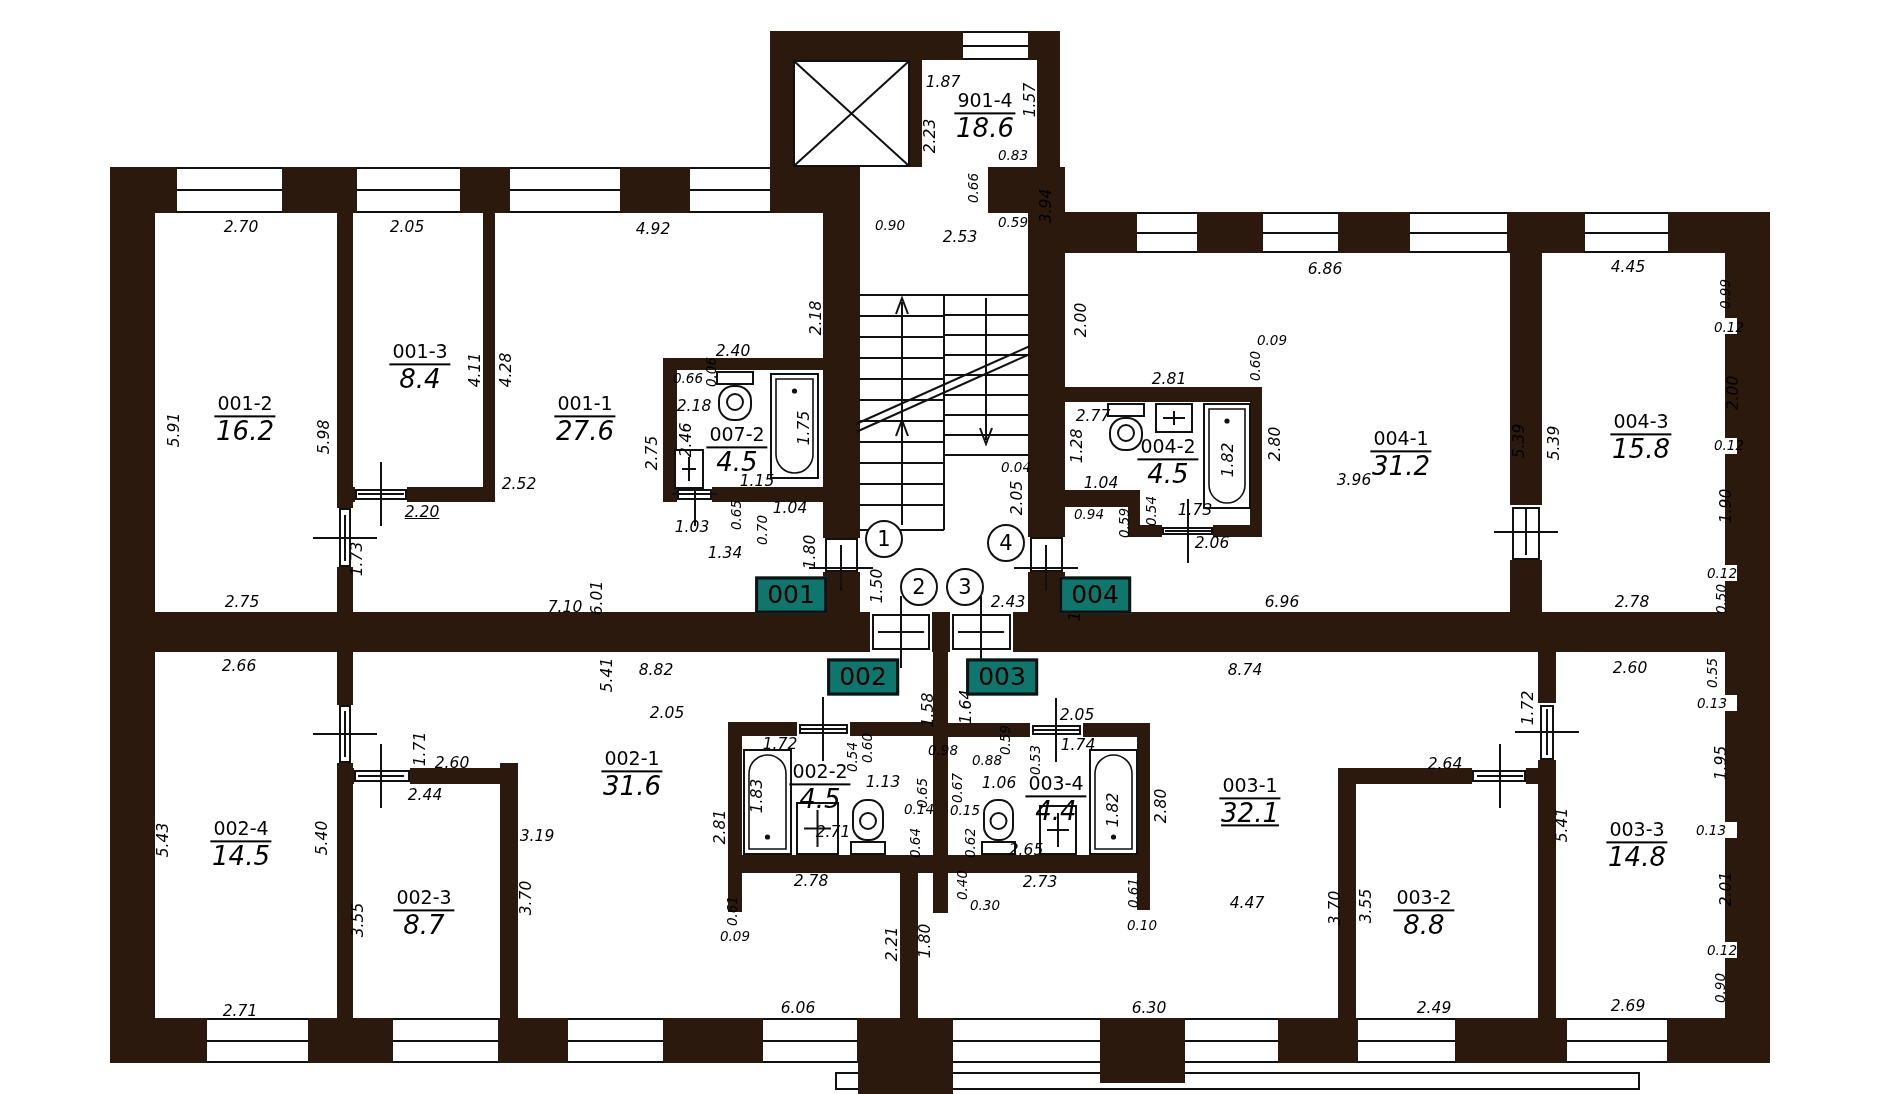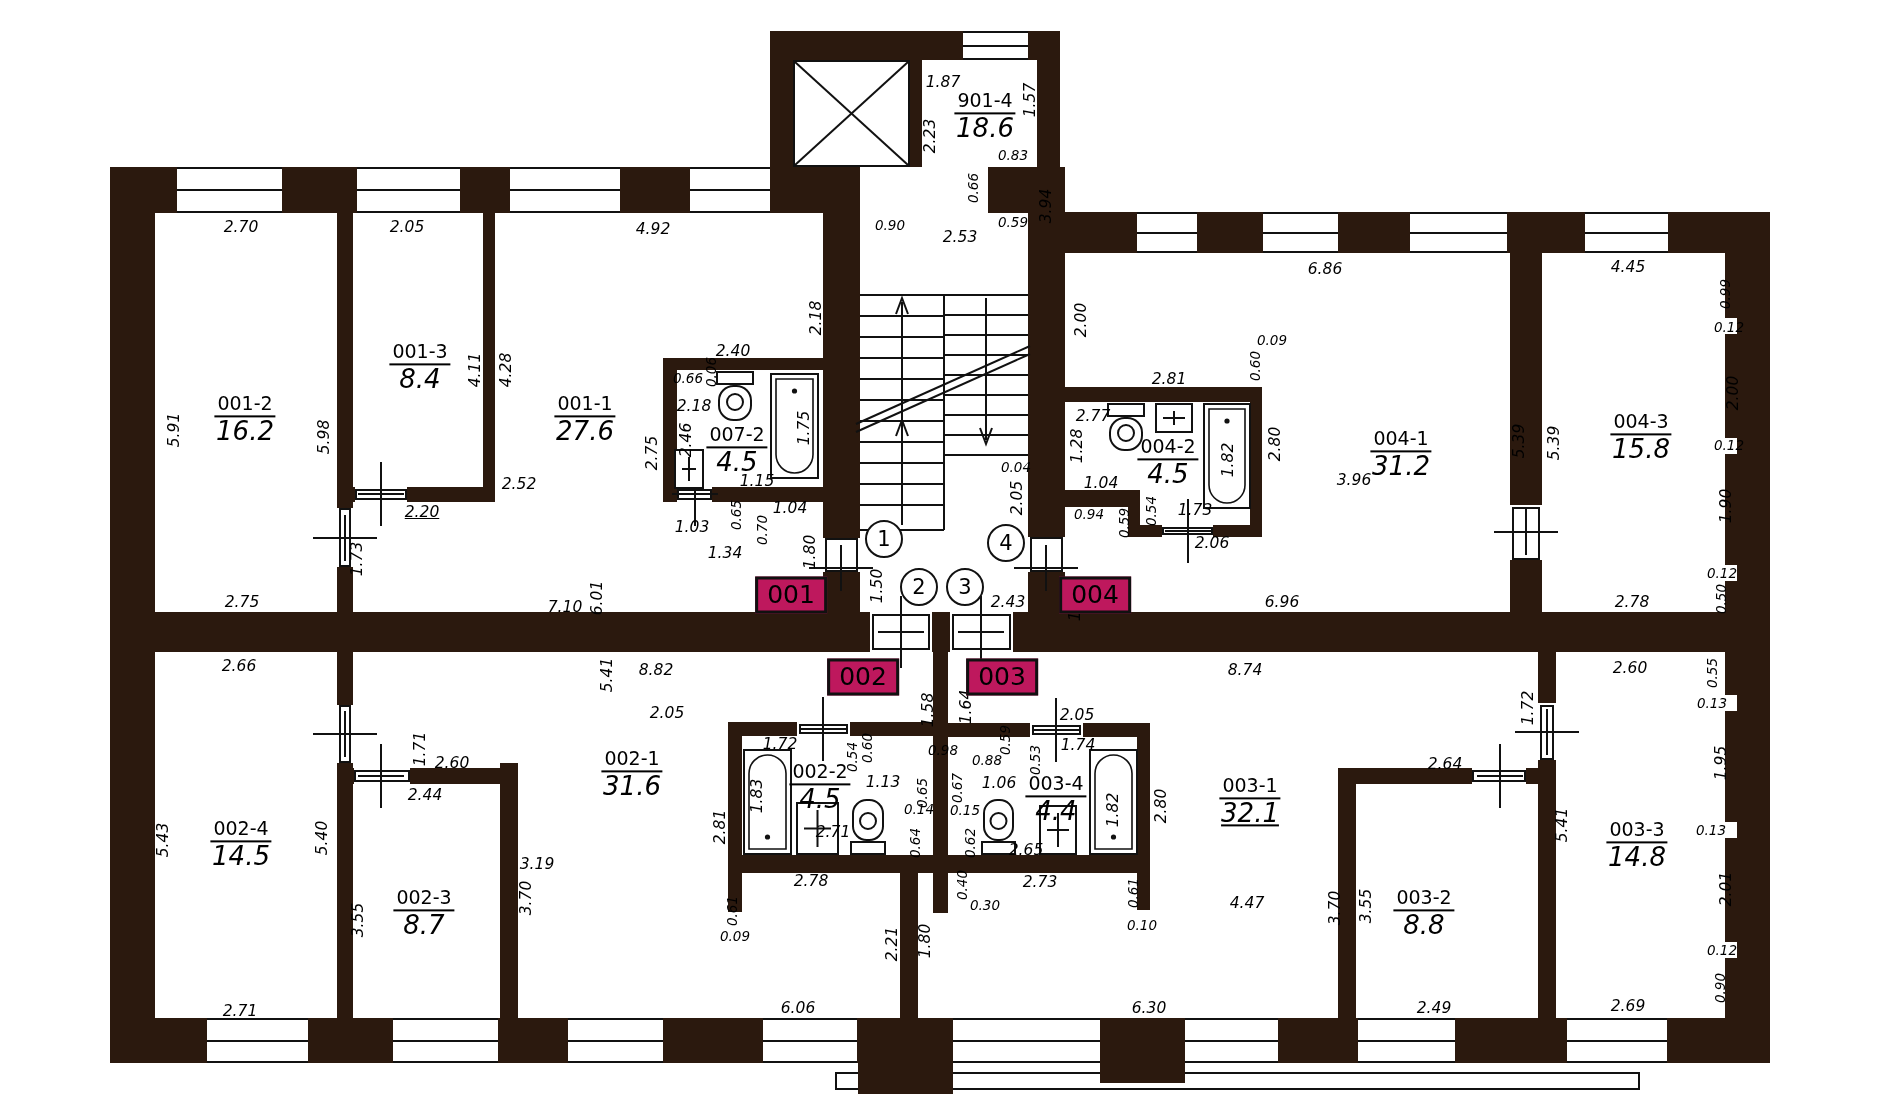--- a/index.html
+++ b/index.html
@@ -12,21 +12,21 @@
   .sill{position:absolute;background:#fff;border:2px solid #111;box-sizing:border-box;z-index:4;}
   .notch{position:absolute;background:#fff;z-index:3;}
   svg.overlay{position:absolute;left:0;top:0;z-index:30;pointer-events:none;}
   .dim{position:absolute;font-style:italic;font-size:15.5px;white-space:nowrap;
     transform:translate(-50%,-50%);z-index:40;letter-spacing:0px;}
   .dim.v{transform:translate(-50%,-50%) rotate(-90deg);}
   .dim.small{font-size:13.5px;}
   .room{position:absolute;transform:translate(-50%,-50%);text-align:center;z-index:40;line-height:1.05;}
   .room .rname{display:inline-block;font-size:19px;border-bottom:2px solid #000;padding:0 3px 1px;white-space:nowrap;}
   .room .rarea{font-size:26px;font-style:italic;margin-top:1px;}
-  .apt{position:absolute;transform:translate(-50%,-50%);border:3px solid #111;background:#be185d;
+  .apt{position:absolute;transform:translate(-50%,-50%);border:3px solid #111;background:#0f766e;
     font-size:25px;padding:0px 9px 2px;z-index:40;white-space:nowrap;}
   .circ{position:absolute;width:34px;height:34px;border:2px solid #111;border-radius:50%;background:#fff;
     font-size:21px;display:flex;align-items:center;justify-content:center;
     transform:translate(-50%,-50%);z-index:40;}
 </style>
 </head>
 <body>
 
 <div id="plan-canvas">
     <div class="outline" style="left: 793px; top: 60px; width: 117px; height: 107px;"></div>
@@ -214,21 +214,21 @@
     <div class="dim" style="left: 239px; top: 666px;">2.66</div>
     <div class="dim v" style="left: 607px; top: 675px;">5.41</div>
     <div class="dim" style="left: 656px; top: 670px;">8.82</div>
     <div class="dim v" style="left: 420px; top: 749px;">1.71</div>
     <div class="dim" style="left: 452px; top: 763px;">2.60</div>
     <div class="dim" style="left: 425px; top: 795px;">2.44</div>
     <div class="dim v" style="left: 163px; top: 840px;">5.43</div>
     <div class="dim v" style="left: 322px; top: 838px;">5.40</div>
     <div class="dim v" style="left: 358px; top: 920px;">3.55</div>
     <div class="dim v" style="left: 526px; top: 898px;">3.70</div>
-    <div class="dim" style="left: 537px; top: 864px;">3.19</div>
+    <div class="dim" style="left: 537px; top: 836px;">3.19</div>
     <div class="dim" style="left: 240px; top: 1011px;">2.71</div>
     <div class="dim" style="left: 667px; top: 713px;">2.05</div>
     <div class="dim" style="left: 780px; top: 744px;">1.72</div>
     <div class="dim v" style="left: 757px; top: 796px;">1.83</div>
     <div class="dim v" style="left: 720px; top: 827px;">2.81</div>
     <div class="dim v small" style="left: 852px; top: 757px;">0.54</div>
     <div class="dim v small" style="left: 867px; top: 748px;">0.60</div>
     <div class="dim small" style="left: 943px; top: 750px;">0.98</div>
     <div class="dim" style="left: 883px; top: 782px;">1.13</div>
     <div class="dim v small" style="left: 922px; top: 793px;">0.65</div>

